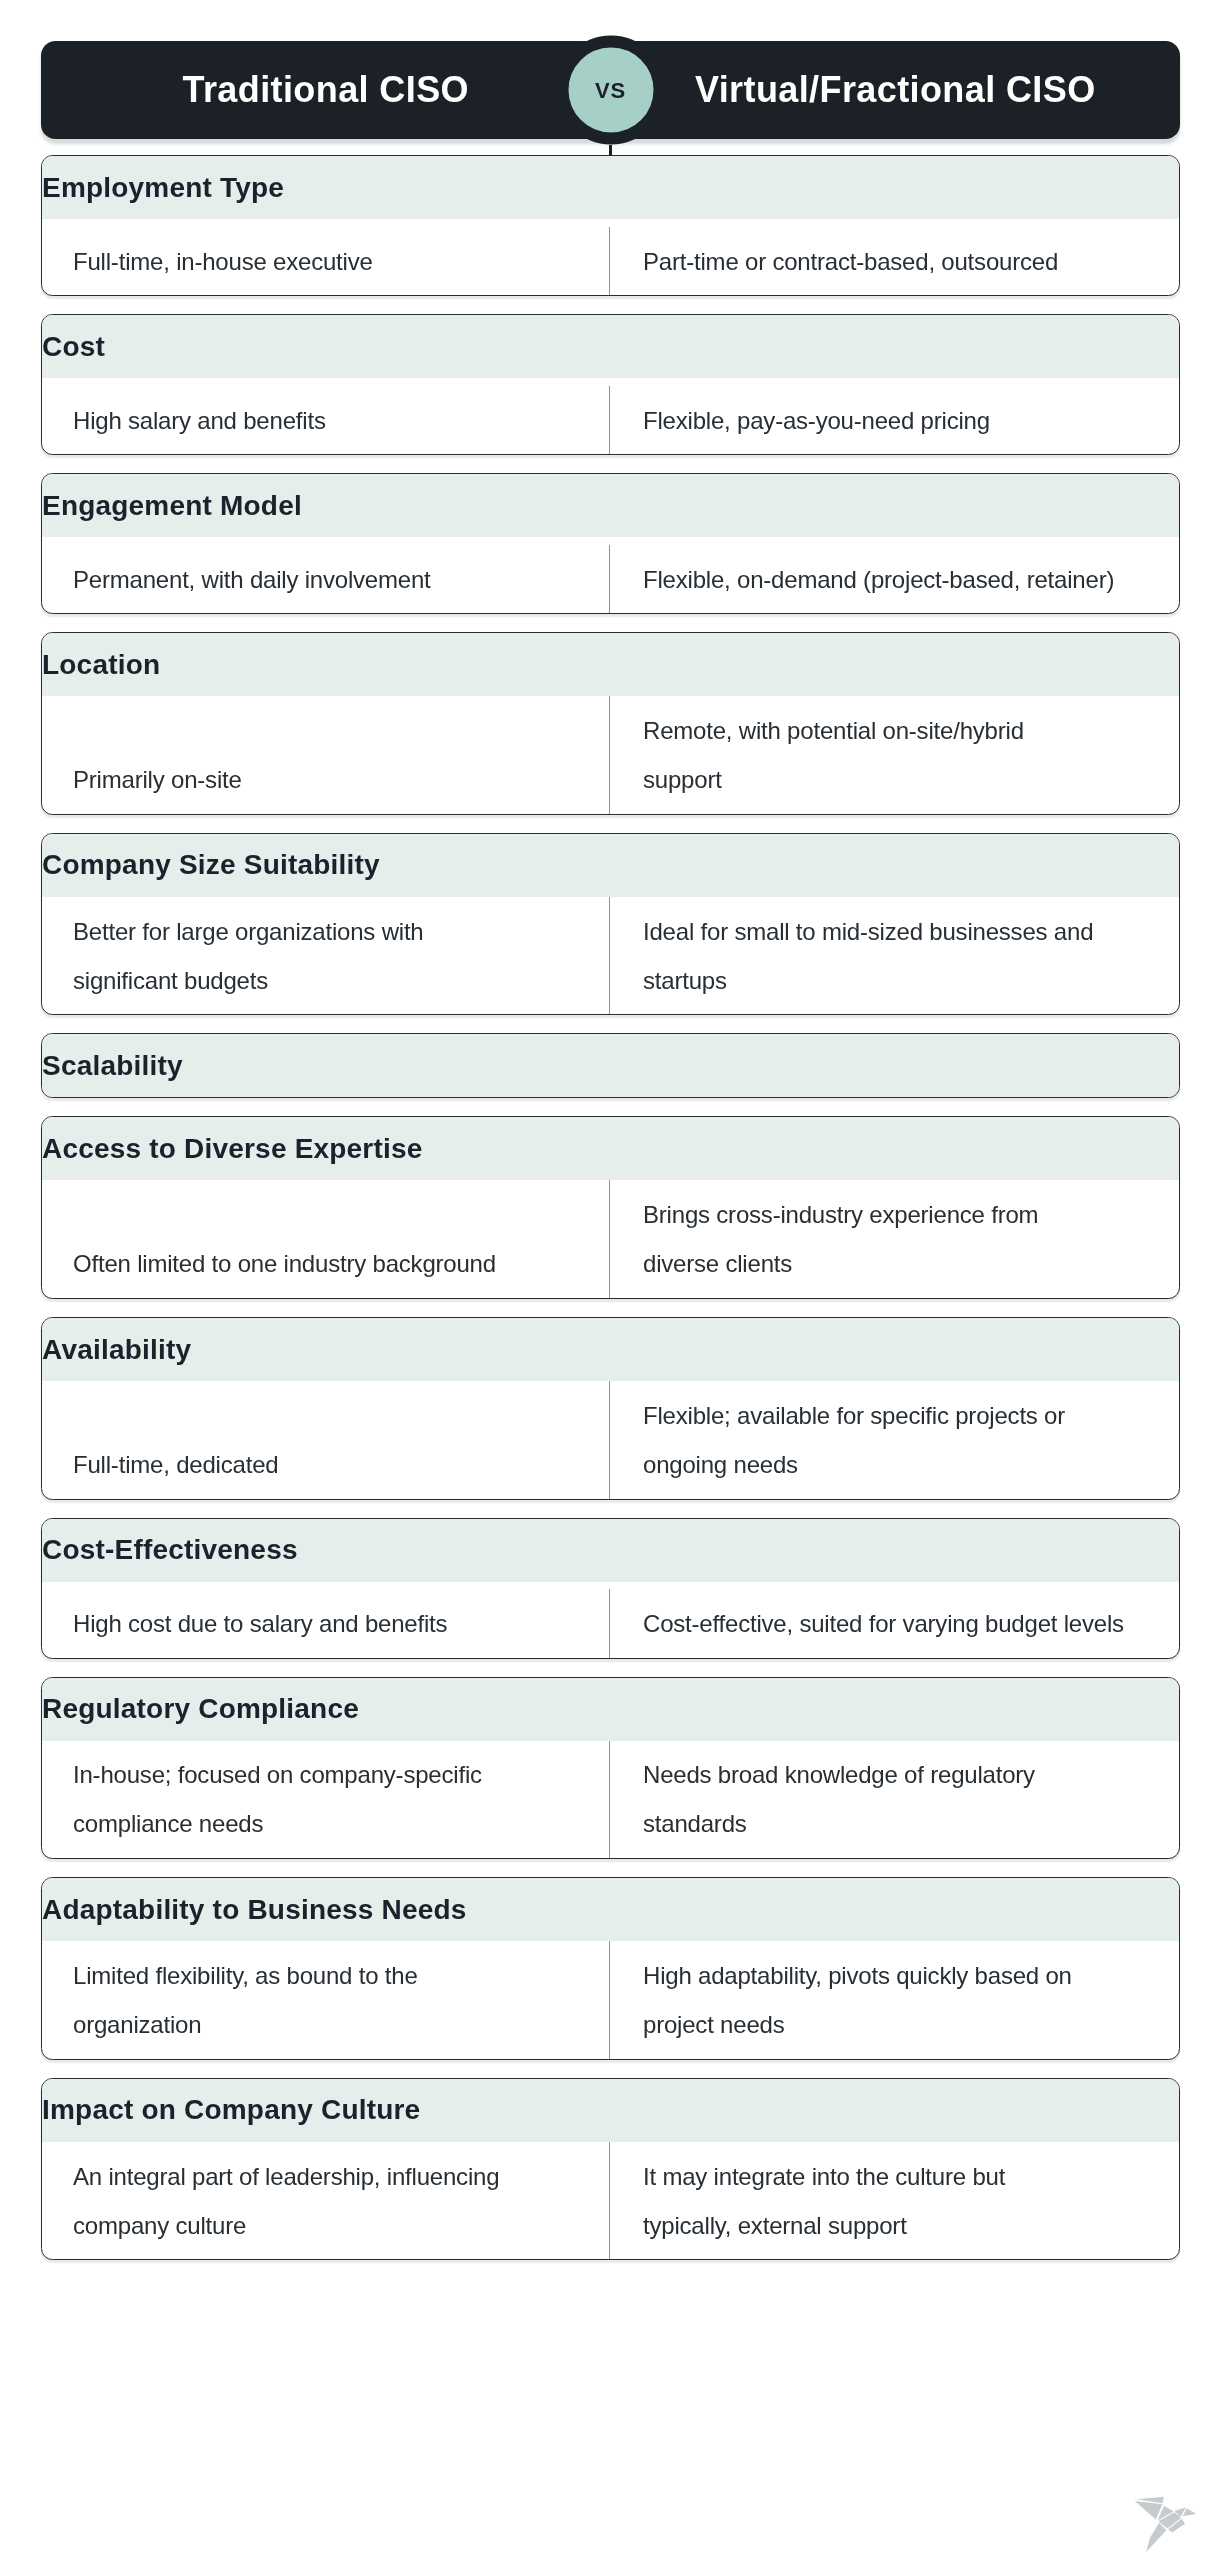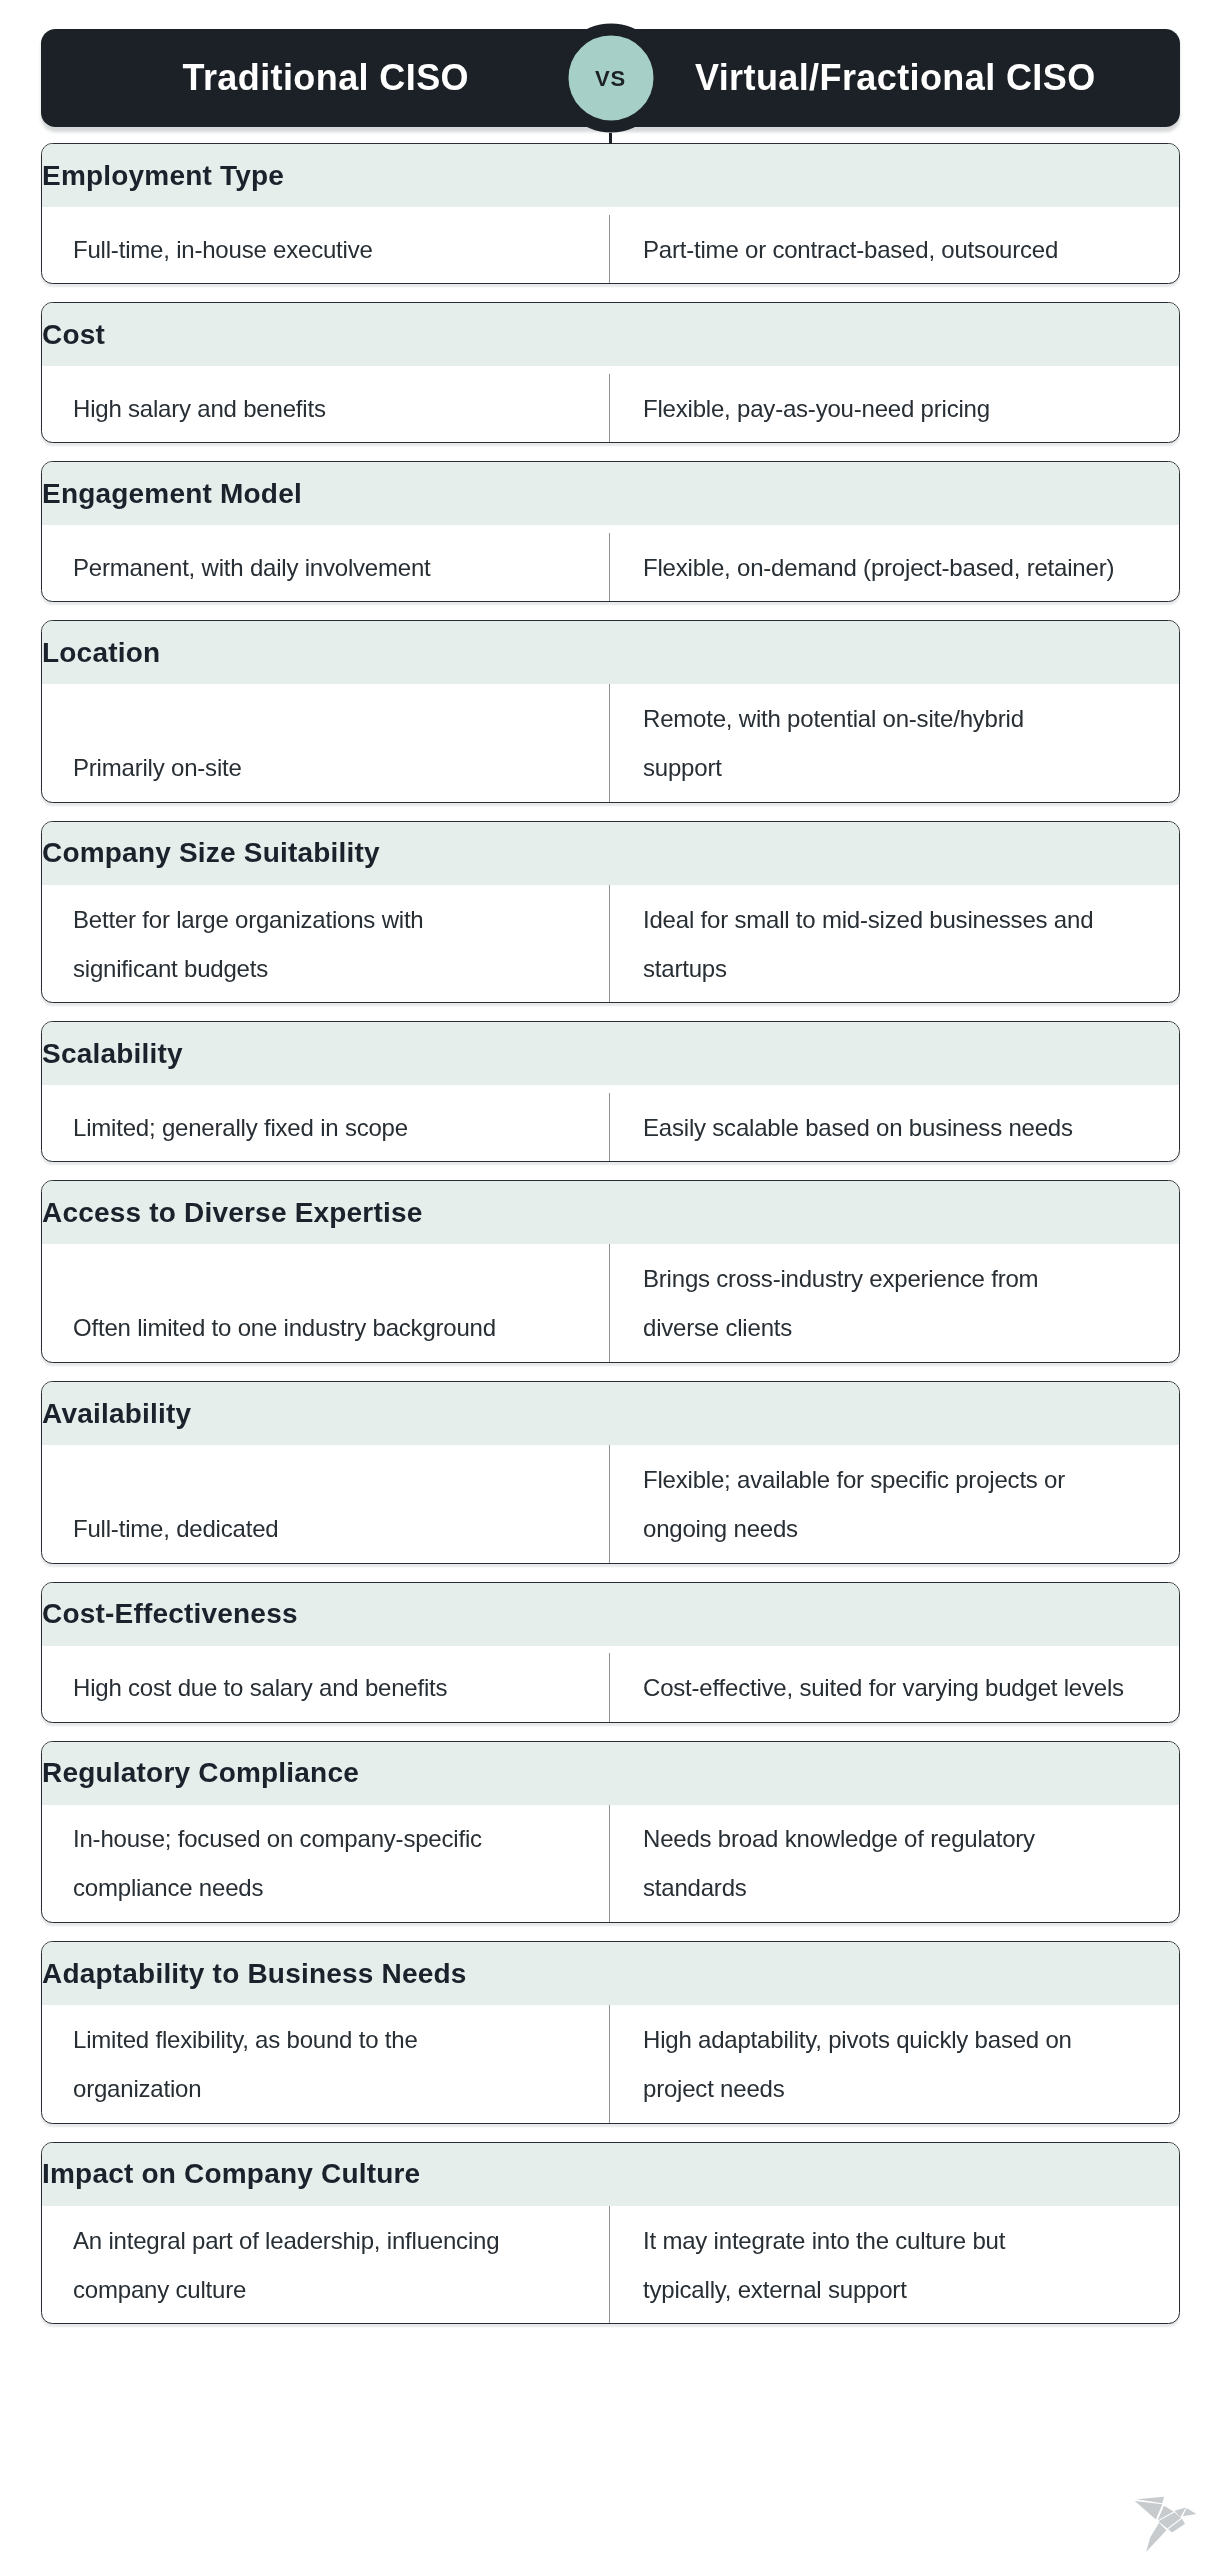--- a/index.html
+++ b/index.html
@@ -5,21 +5,21 @@
   html, body { margin: 0; padding: 0; }
   body {
     width: 1220px; height: 2576px;
     background: #ffffff;
     font-family: "Liberation Sans", sans-serif;
     position: relative;
     overflow: hidden;
   }
   .page {
     box-sizing: border-box;
-    padding: 29px 40px 0 41px;
+    padding: 41px 40px 0 41px;
   }
 
   
   .topbar {
     position: relative;
     height: 98px;
     background: #1b2126;
     border-radius: 14.6px;
     display: flex;
     box-shadow: 0 4.1px 3.3px rgba(30, 40, 45, 0.18);
@@ -210,28 +210,20 @@
       <div class="cell cell--right">
           <p>Ideal for small to mid-sized businesses and
 startups</p>
         </div>
     </div>
   </div>
 
   <div class="card">
     <div class="card-band">
       <h2>Scalability</h2>
-    </div>
-    <div class="card-body">
-      <div class="cell">
-          <p>Limited; generally fixed in scope</p>
-        </div>
-      <div class="cell cell--right">
-          <p>Easily scalable based on business needs</p>
-        </div>
     </div>
   </div>
 
   <div class="card">
     <div class="card-band">
       <h2>Access to Diverse Expertise</h2>
     </div>
     <div class="card-body">
       <div class="cell">
           <p>Often limited to one industry background</p>

